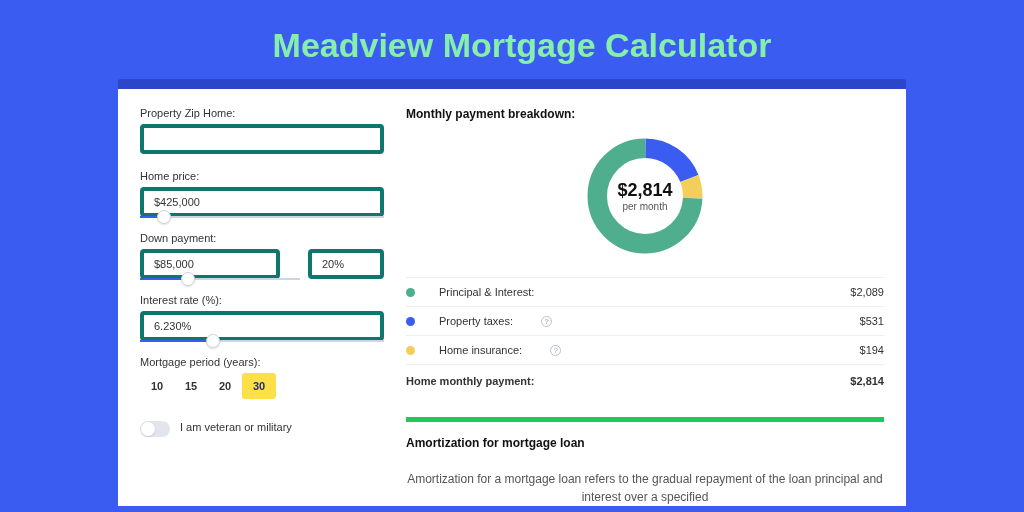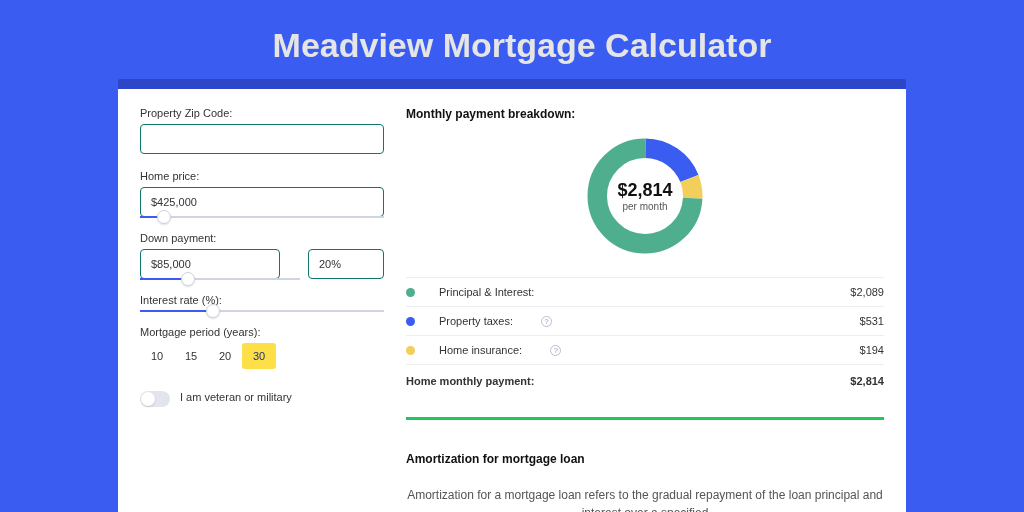--- a/index.html
+++ b/index.html
@@ -5,21 +5,21 @@
   * { box-sizing: border-box; margin: 0; padding: 0; }
   body {
     font-family: -apple-system, BlinkMacSystemFont, "Segoe UI", Arial, sans-serif;
     background: #3a5cf0;
     width: 1024px;
     height: 512px;
     overflow: hidden;
   }
   .page-title {
     text-align: center;
-    color: #e5e5e5;
+    color: #86efac;
     font-size: 34px;
     font-weight: 700;
     padding-top: 26px;
     padding-bottom: 14px;
     margin-left: 20px;
   }
   .shadow {
     margin: 0 auto;
     width: 788px;
     background: #2d46c9;
@@ -38,21 +38,21 @@
   .left-col { width: 244px; flex-shrink: 0; }
   .right-col { flex: 1; padding-left: 22px; }
   .field-label {
     font-size: 11px;
     color: #333;
     margin-bottom: 5px;
   }
   .text-input {
     width: 100%;
     height: 30px;
-    border: 1px solid #0f766e;
+    border: 4px solid #0f766e;
     border-radius: 4px;
     font-size: 11px;
     padding: 0 10px;
     color: #333;
     background: #fff;
   }
   .slider-track {
     position: relative;
     height: 2px;
     background: #d0d3e0;
@@ -78,21 +78,21 @@
     box-shadow: 0 1px 2px rgba(0,0,0,0.12);
   }
   .row2 { display: flex; gap: 28px; }
   .row2 .text-input:first-child { flex: 1; }
   .row2 .text-input:last-child { width: 76px; }
   .period-btns { display: flex; gap: 0; }
   .period-btn {
     width: 34px;
     height: 26px;
     font-size: 11px;
-    font-weight: 400;
+    font-weight: 700;
     color: #333;
     background: #fff;
     border: none;
     border-radius: 3px;
     cursor: pointer;
     display: inline-flex;
     align-items: center;
     justify-content: center;
   }
   .period-btn.active {
@@ -164,43 +164,43 @@
   .help-icon {
     width: 11px; height: 11px; border: 1px solid #bcc0d0; border-radius: 50%;
     display: inline-flex; align-items: center; justify-content: center;
     font-size: 8px; color: #9aa0b8; margin-left: 4px;
   }
   .total-row { font-weight: 700; border-top: 1px solid #eceef4; padding-top: 10px; }
   .amort-title {
     font-size: 12px;
     font-weight: 700;
     margin-top: 22px;
-    border-top: 3px solid #22c55e;
-    padding-top: 32px;
+    border-top: 5px solid #22c55e;
+    padding-top: 14px;
     color: #111;
   }
   .amort-text {
     font-size: 12px;
     color: #555;
     margin-top: 20px;
     line-height: 1.5;
     text-align: center;
   }
 </style>
 </head>
 <body>
 
 <h1 class="page-title">Meadview Mortgage Calculator</h1>
 
 <div class="shadow">
 <div class="card">
 
   <div class="left-col">
 
-    <div class="field-label">Property Zip Code:</div>
+    <div class="field-label">Property Zip Home:</div>
     <input class="text-input" value="" style="">
     <div style="height:16px"></div>
 
     <div class="field-label">Home price:</div>
     <input class="text-input" value="$425,000" style="">
     <div class="slider-track">
       <div class="slider-fill" style="width:10%"></div>
       <div class="slider-thumb" style="left:10%"></div>
     </div>
 
@@ -208,20 +208,21 @@
     <div class="row2">
       <input class="text-input" value="$85,000" style="">
       <input class="text-input" value="20%" style="">
     </div>
     <div class="slider-track" style="width:160px">
       <div class="slider-fill" style="width:30%"></div>
       <div class="slider-thumb" style="left:30%"></div>
     </div>
 
     <div class="field-label">Interest rate (%):</div>
+    <input class="text-input" value="6.230%" style="">
     <div class="slider-track">
       <div class="slider-fill" style="width:30%"></div>
       <div class="slider-thumb" style="left:30%"></div>
     </div>
 
     <div class="field-label">Mortgage period (years):</div>
     <div class="period-btns">
       <button class="period-btn">10</button>
       <button class="period-btn">15</button>
       <button class="period-btn">20</button>

